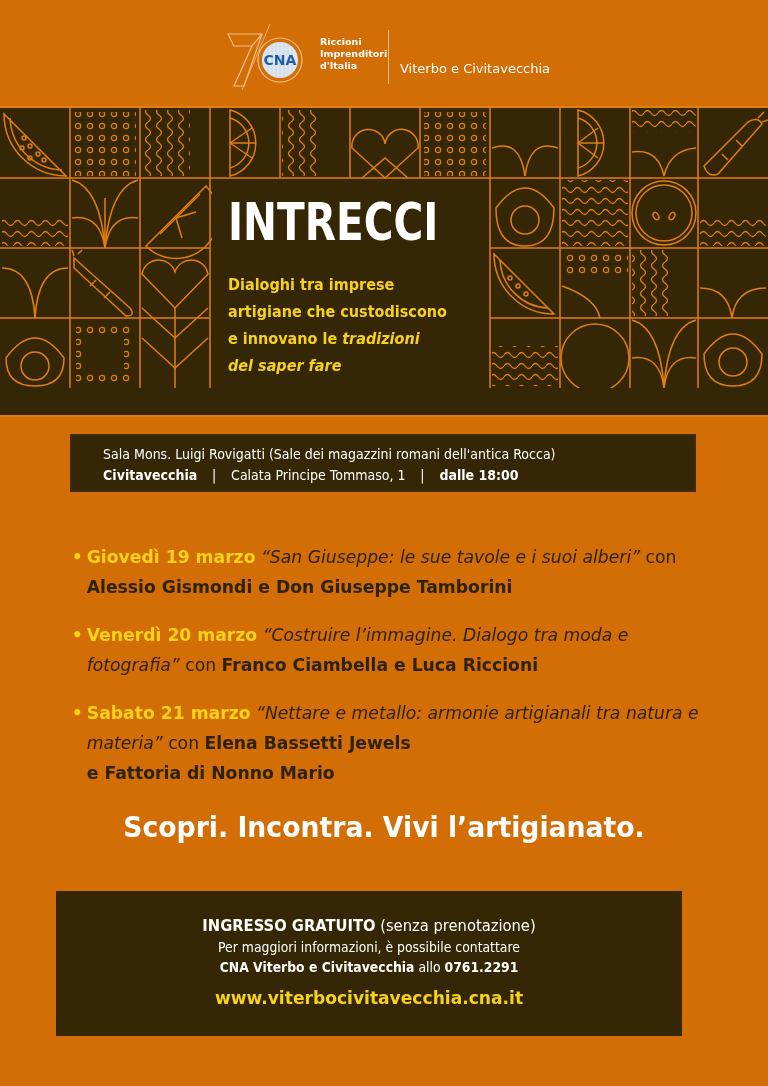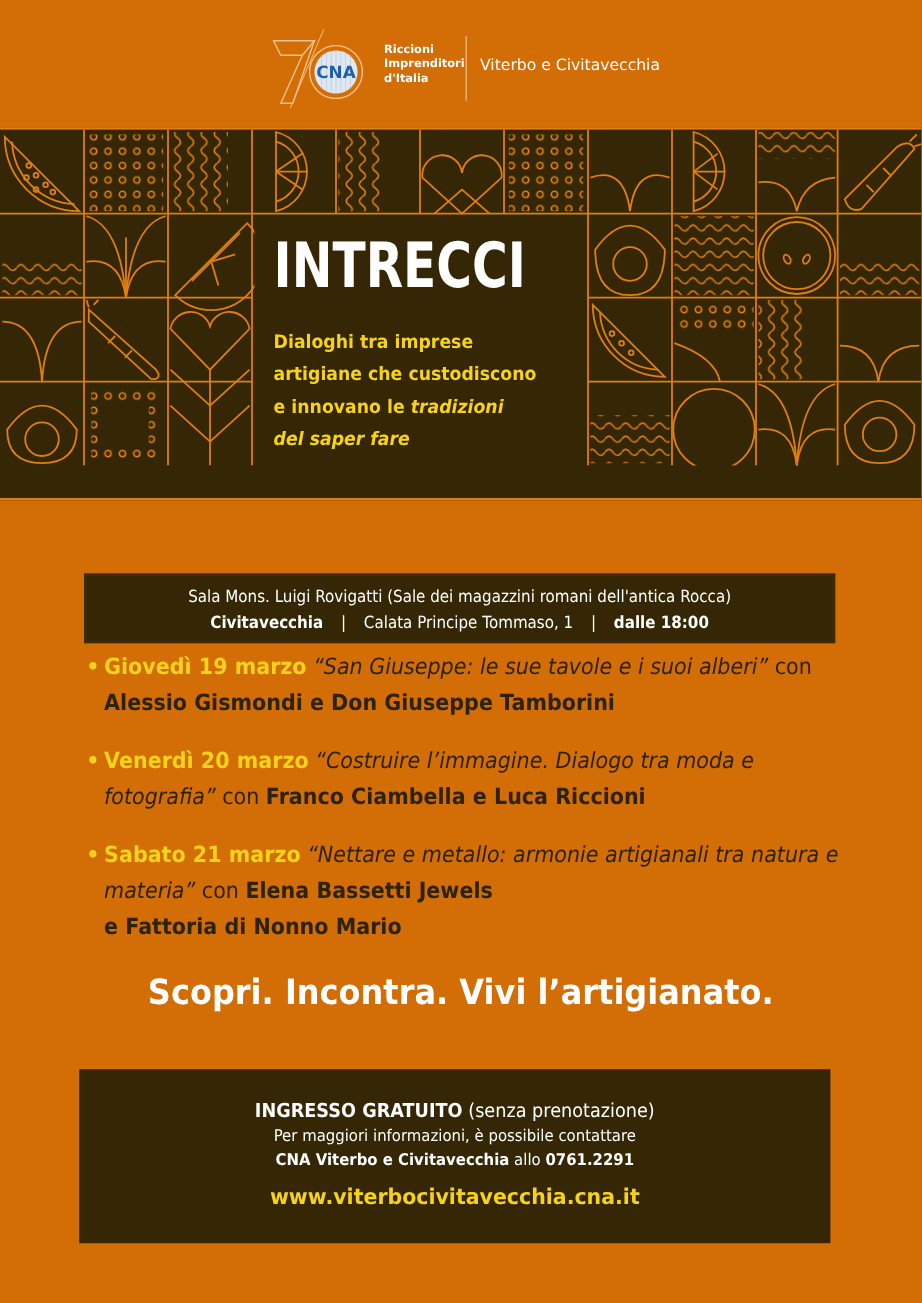--- a/index.html
+++ b/index.html
@@ -4,50 +4,50 @@
 <style>
   * { box-sizing: border-box; margin: 0; padding: 0; }
   html, body { width: 768px; height: 1086px; background: #d36d05; overflow: hidden; }
   body { position: relative; font-family: "DejaVu Sans", "Liberation Sans", sans-serif; color: #2d220a; }
 
   
   .header { position: absolute; top: 22px; left: 222px; width: 330px; height: 70px; }
   .logo-70 { position: absolute; left: 0; top: 2px; width: 90px; height: 66px; }
   .logo-tagline { position: absolute; left: 98px; top: 14px; font-size: 9.5px; line-height: 12px; font-weight: bold; color: #fff; }
   .header-divider { position: absolute; left: 166px; top: 8px; width: 1px; height: 54px; background: #f3c08b; }
-  .header-city { position: absolute; left: 178px; top: 25px; font-size: 13px; color: #fff; white-space: nowrap; }
+  .header-city { position: absolute; left: 178px; top: 39px; font-size: 13px; color: #fff; white-space: nowrap; }
 
   
   .banner { position: absolute; left: 0; top: 106px; width: 768px; height: 311px; background: #352705; border-top: 2px solid #e07f10; border-bottom: 2px solid #e07f10; }
   .banner svg { position: absolute; left: 0; top: 0; }
   .banner-text { position: absolute; left: 212px; top: 72px; width: 276px; height: 208px; background: #352705; }
   .banner-title { position: absolute; left: 16px; top: 16px; font-family: "DejaVu Sans", sans-serif; font-size: 52px; font-weight: bold; color: #fff; letter-spacing: 0; transform: scaleX(0.78); transform-origin: left top; line-height: 1; }
   .banner-sub { position: absolute; left: 16px; top: 92px; font-size: 15.5px; line-height: 27px; color: #f6d21a; font-weight: bold; width: 270px; transform: scaleX(0.93); transform-origin: left top; }
   .banner-sub em { font-style: italic; }
 
   
-  .venue { position: absolute; left: 70px; top: 434px; width: 626px; height: 58px; background: #352705; border: 2px solid #3b2c06; text-align: center; color: #fff; padding-top: 8px; margin-top: 44px; }
+  .venue { position: absolute; left: 70px; top: 434px; width: 626px; height: 58px; background: #352705; border: 2px solid #3b2c06; color: #fff; padding-top: 8px; }
   .venue-line1 { font-size: 14px; line-height: 21px; font-weight: normal; transform: scaleX(0.9); }
   .venue-line2 { font-size: 14px; line-height: 21px; transform: scaleX(0.9); }
   .venue-line2 b { font-weight: bold; }
   .venue-sep { display: inline-block; margin: 0 12px; }
 
   
   .events { position: absolute; left: 70px; top: 522px; width: 640px; margin-top: 20px; }
   .event { position: relative; padding-left: 18px; font-size: 18.5px; line-height: 30px; margin-bottom: 18px; color: #2d220a; transform: scaleX(0.93); transform-origin: left top; width: 680px; }
   .event::before { content: "•"; position: absolute; left: 2px; top: 0; color: #f6d21a; font-weight: bold; }
   .event .date { color: #f6d21a; font-weight: bold; }
   .event .title { font-style: italic; }
   .event .who { font-weight: bold; }
 
   
   .slogan { position: absolute; left: 0; top: 810px; width: 768px; text-align: center; font-size: 29px; font-weight: bold; color: #fff; transform: scaleX(0.92); }
 
   
-  .info { position: absolute; left: 66px; top: 891px; width: 626px; height: 145px; background: #352705; text-align: center; color: #fff; padding-top: 24px; }
+  .info { position: absolute; left: 56px; top: 891px; width: 626px; height: 145px; background: #352705; text-align: center; color: #fff; padding-top: 24px; }
   .info-line1 { font-size: 16px; line-height: 22px; transform: scaleX(0.92); }
   .info-line1 b { font-weight: bold; }
   .info-line2 { font-size: 13.5px; line-height: 20px; transform: scaleX(0.92); }
   .info-line3 { font-size: 13.5px; line-height: 20px; transform: scaleX(0.92); }
   .info-line3 b { font-weight: bold; }
   .info-url { font-size: 18px; line-height: 26px; color: #f6d21a; font-weight: bold; margin-top: 8px; transform: scaleX(0.95); }
 </style>
 </head>
 <body>
 

